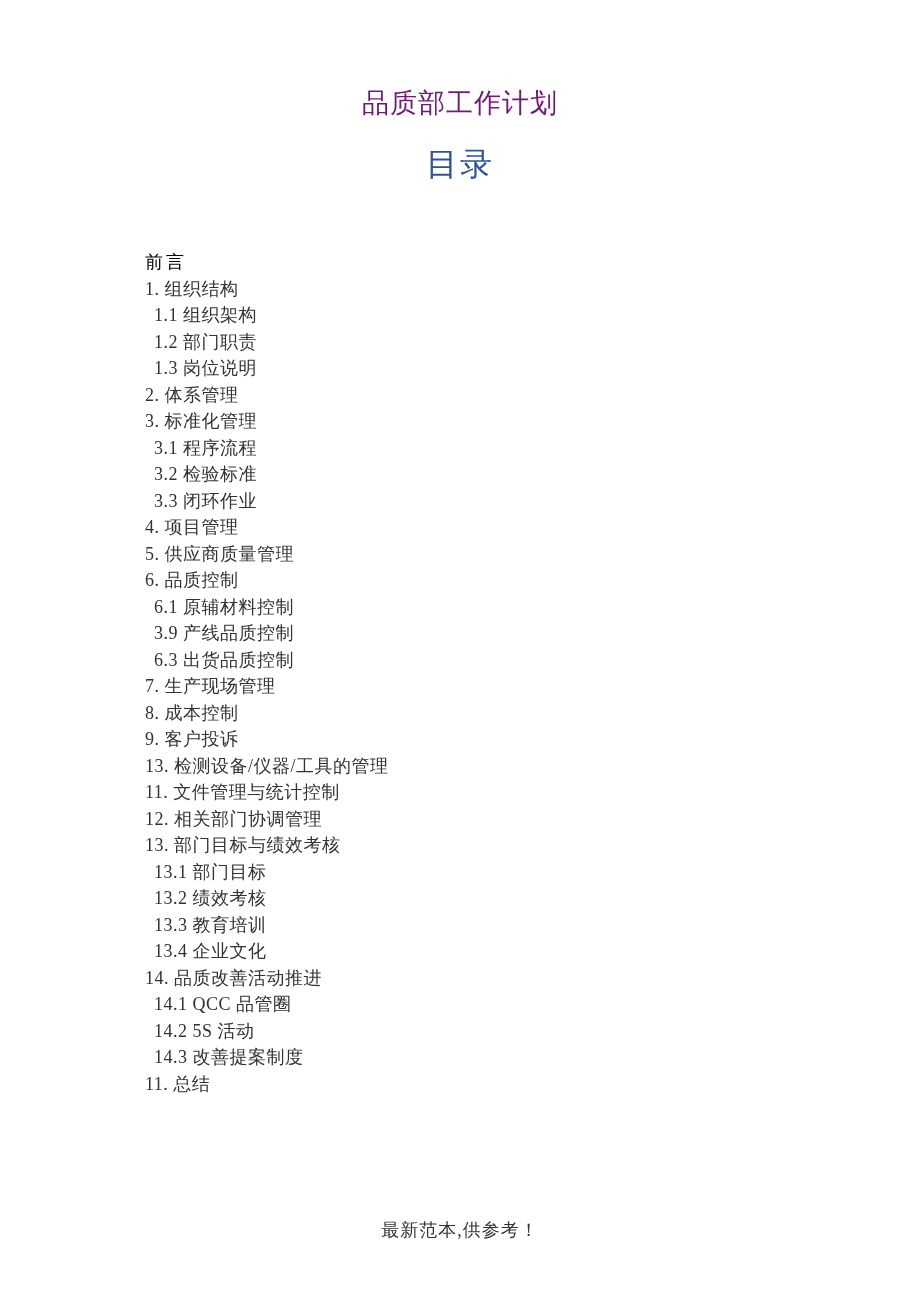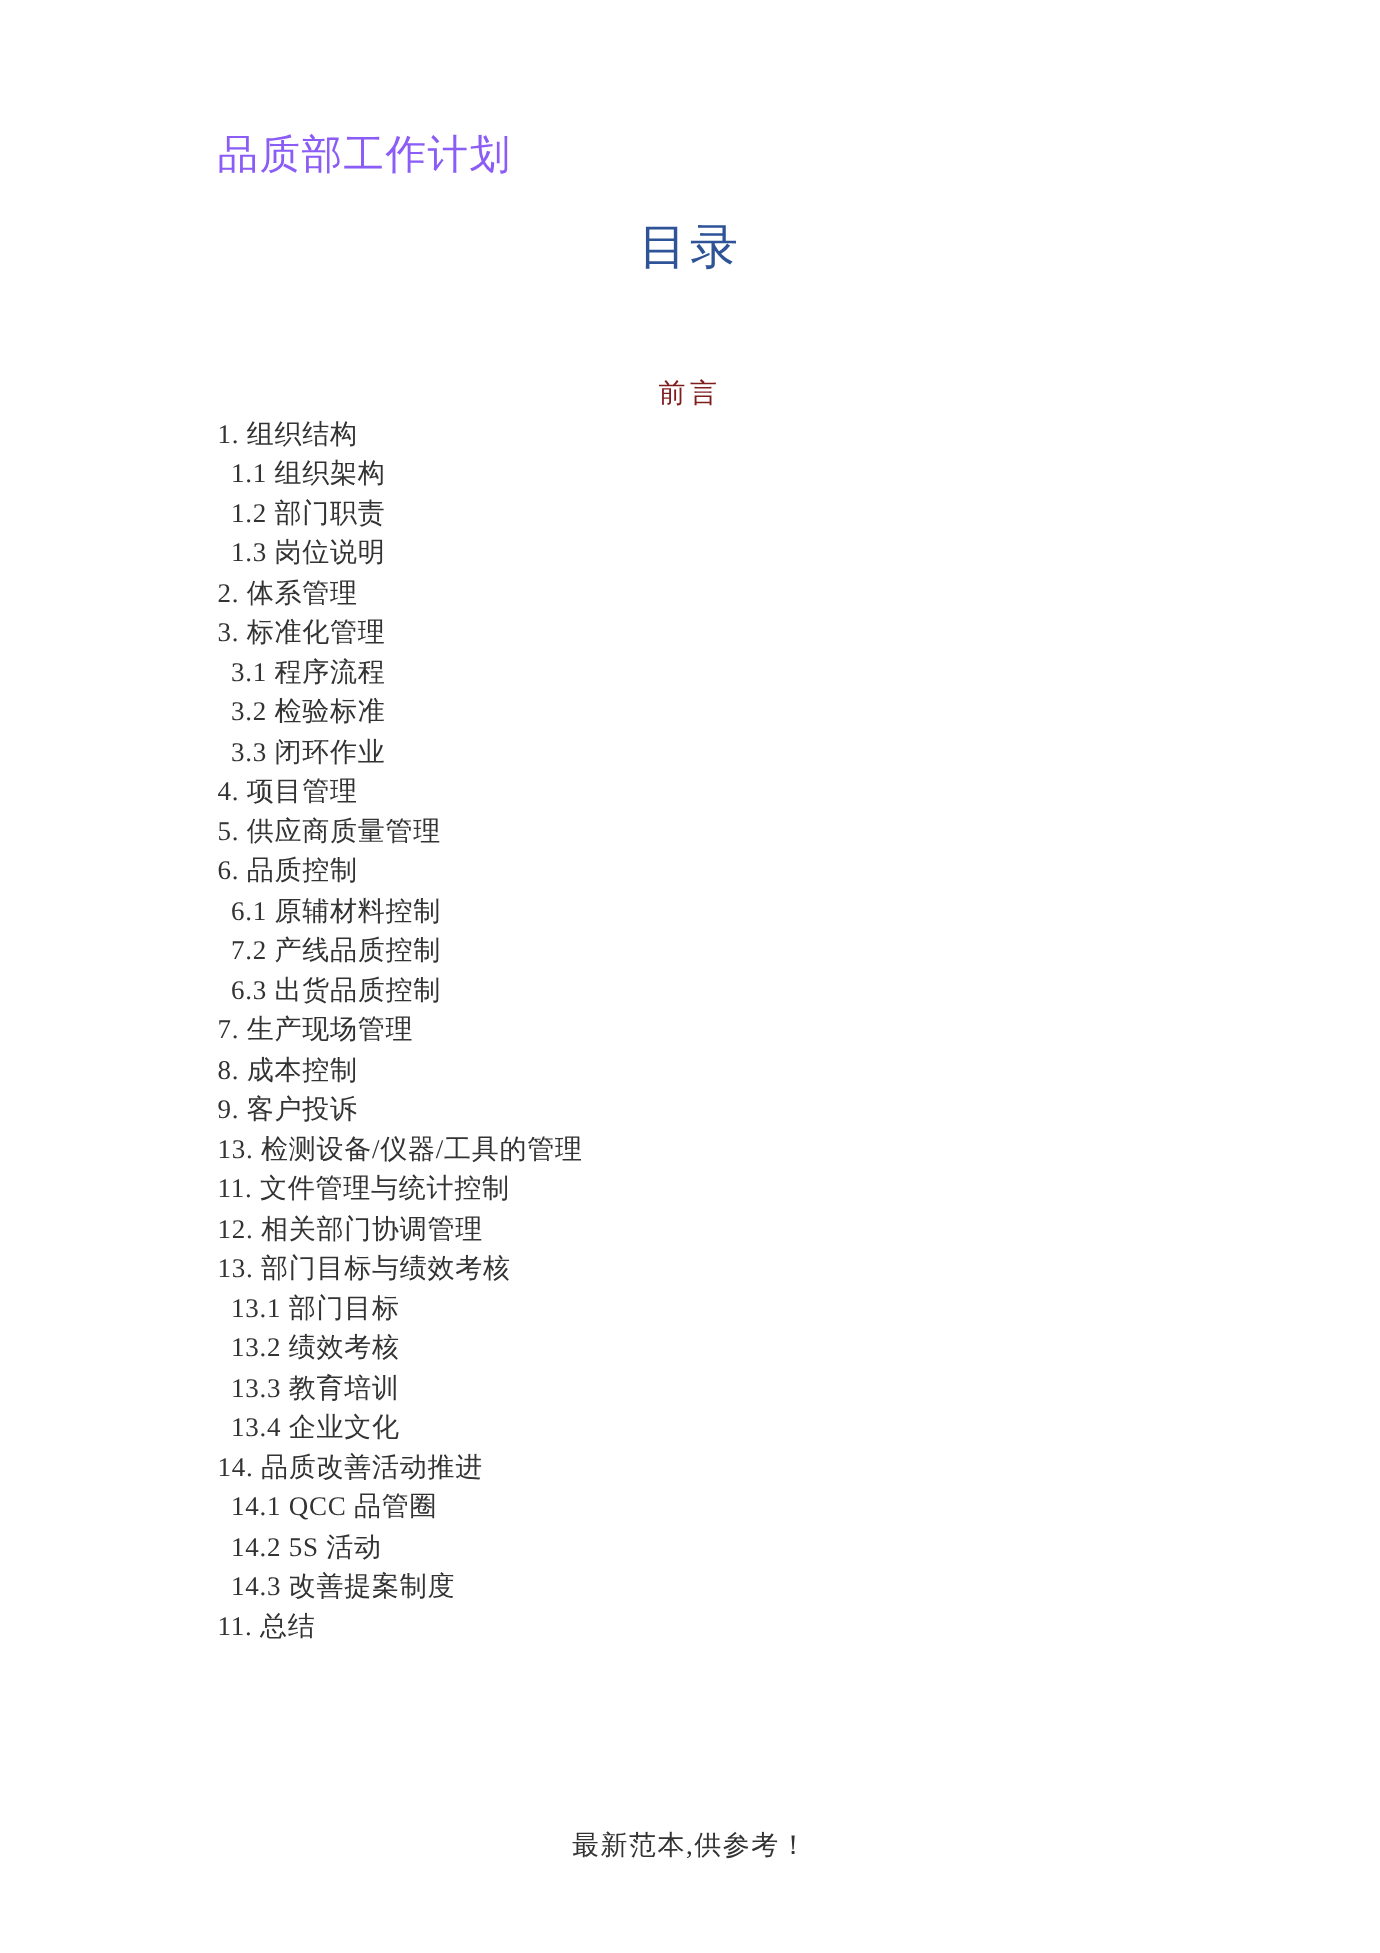--- a/index.html
+++ b/index.html
@@ -11,43 +11,43 @@
       width: 920px;
       height: 1302px;
       background: #ffffff;
       font-family: "SimSun", "宋体", serif;
       position: relative;
     }
     .page {
       padding: 85px 145px 0 145px;
     }
     .title {
+      text-align: center;
       font-size: 27px;
-      color: #8b5cf6;
+      color: #701a75;
       font-weight: normal;
       letter-spacing: 1px;
       margin-bottom: 22px;
     }
     .subtitle {
       text-align: center;
       font-size: 32px;
       color: #2e5497;
       font-weight: normal;
       letter-spacing: 2px;
       margin-bottom: 62px;
     }
     .toc {
       font-size: 18px;
       line-height: 26.5px;
       color: #333333;
     }
     .toc-preface {
-      color: #7f1d1d;
+      color: #000000;
       letter-spacing: 3px;
-      text-align: center;
     }
     .toc-level1 {
       letter-spacing: 0.5px;
     }
     .toc-level2 {
       padding-left: 9px;
       letter-spacing: 0.5px;
     }
     .footer {
       position: absolute;
@@ -75,21 +75,21 @@
         <div class="toc-level2">1.3 岗位说明</div>
         <div class="toc-level1">2.  体系管理</div>
         <div class="toc-level1">3.  标准化管理</div>
         <div class="toc-level2">3.1 程序流程</div>
         <div class="toc-level2">3.2 检验标准</div>
         <div class="toc-level2">3.3 闭环作业</div>
         <div class="toc-level1">4.  项目管理</div>
         <div class="toc-level1">5.  供应商质量管理</div>
         <div class="toc-level1">6.  品质控制</div>
         <div class="toc-level2">6.1 原辅材料控制</div>
-        <div class="toc-level2">7.2 产线品质控制</div>
+        <div class="toc-level2">3.9 产线品质控制</div>
         <div class="toc-level2">6.3 出货品质控制</div>
         <div class="toc-level1">7.  生产现场管理</div>
         <div class="toc-level1">8.  成本控制</div>
         <div class="toc-level1">9.  客户投诉</div>
         <div class="toc-level1">13.  检测设备/仪器/工具的管理</div>
         <div class="toc-level1">11.  文件管理与统计控制</div>
         <div class="toc-level1">12.  相关部门协调管理</div>
         <div class="toc-level1">13.  部门目标与绩效考核</div>
         <div class="toc-level2">13.1 部门目标</div>
         <div class="toc-level2">13.2 绩效考核</div>

